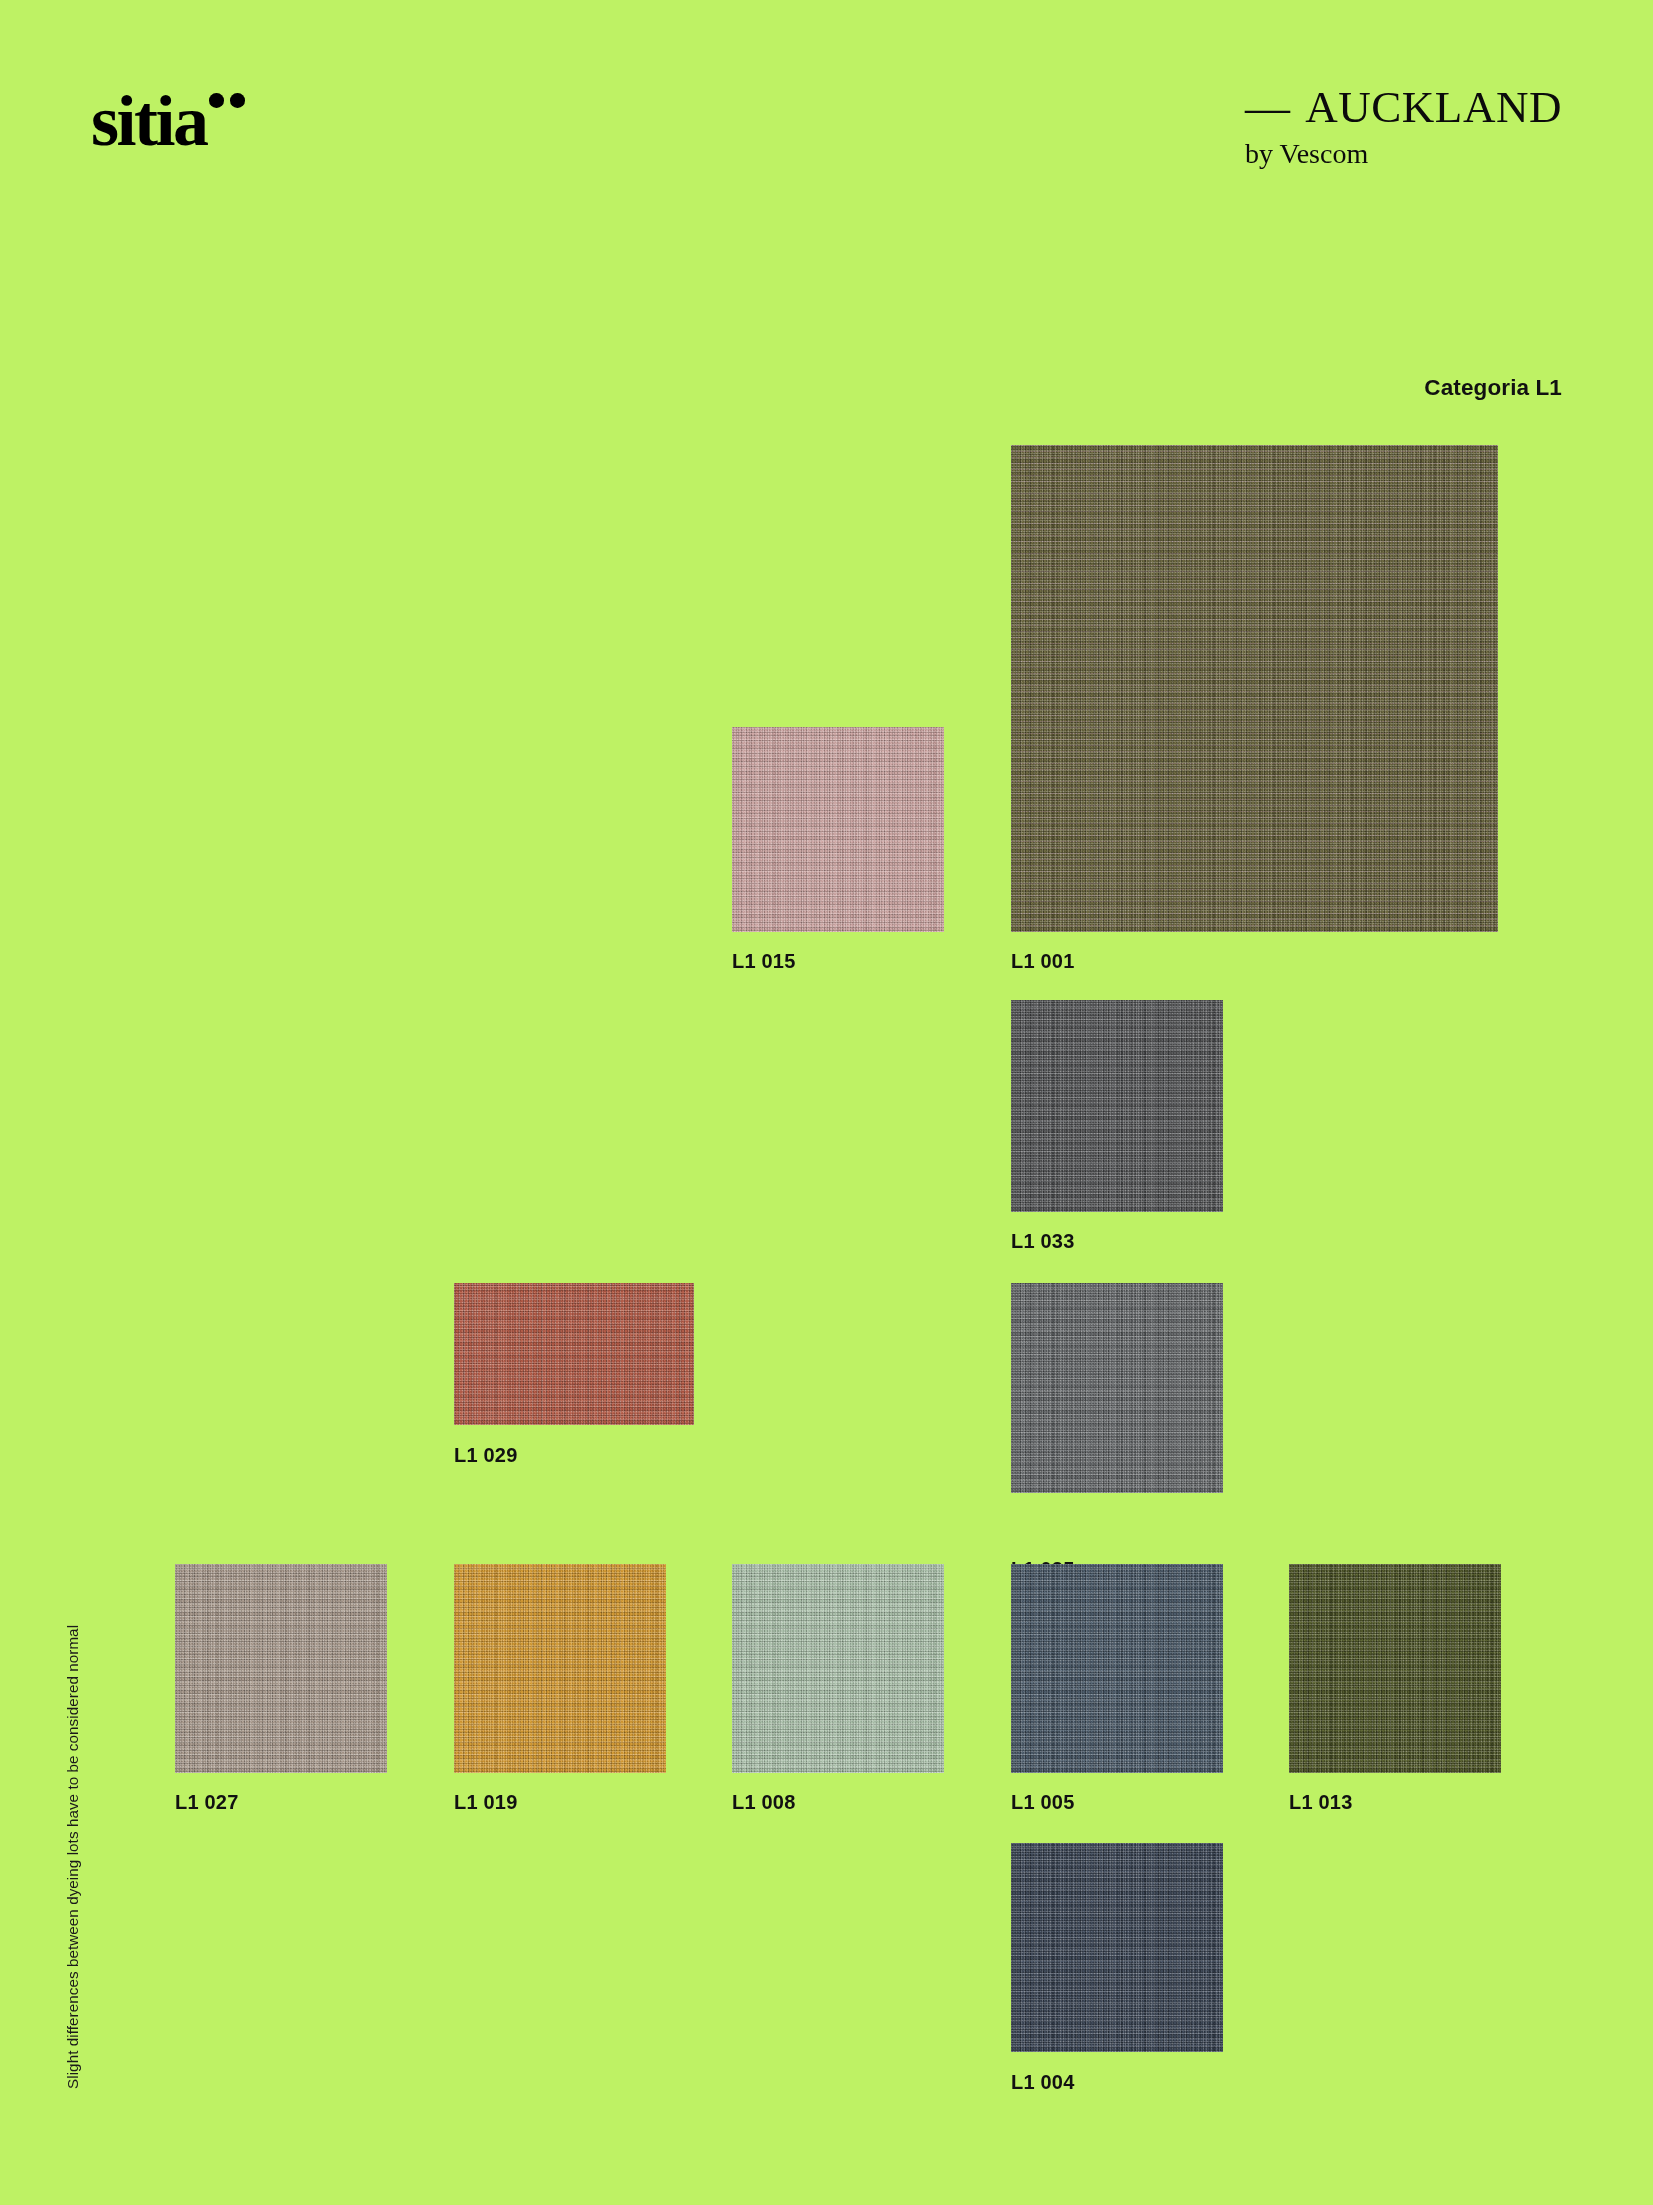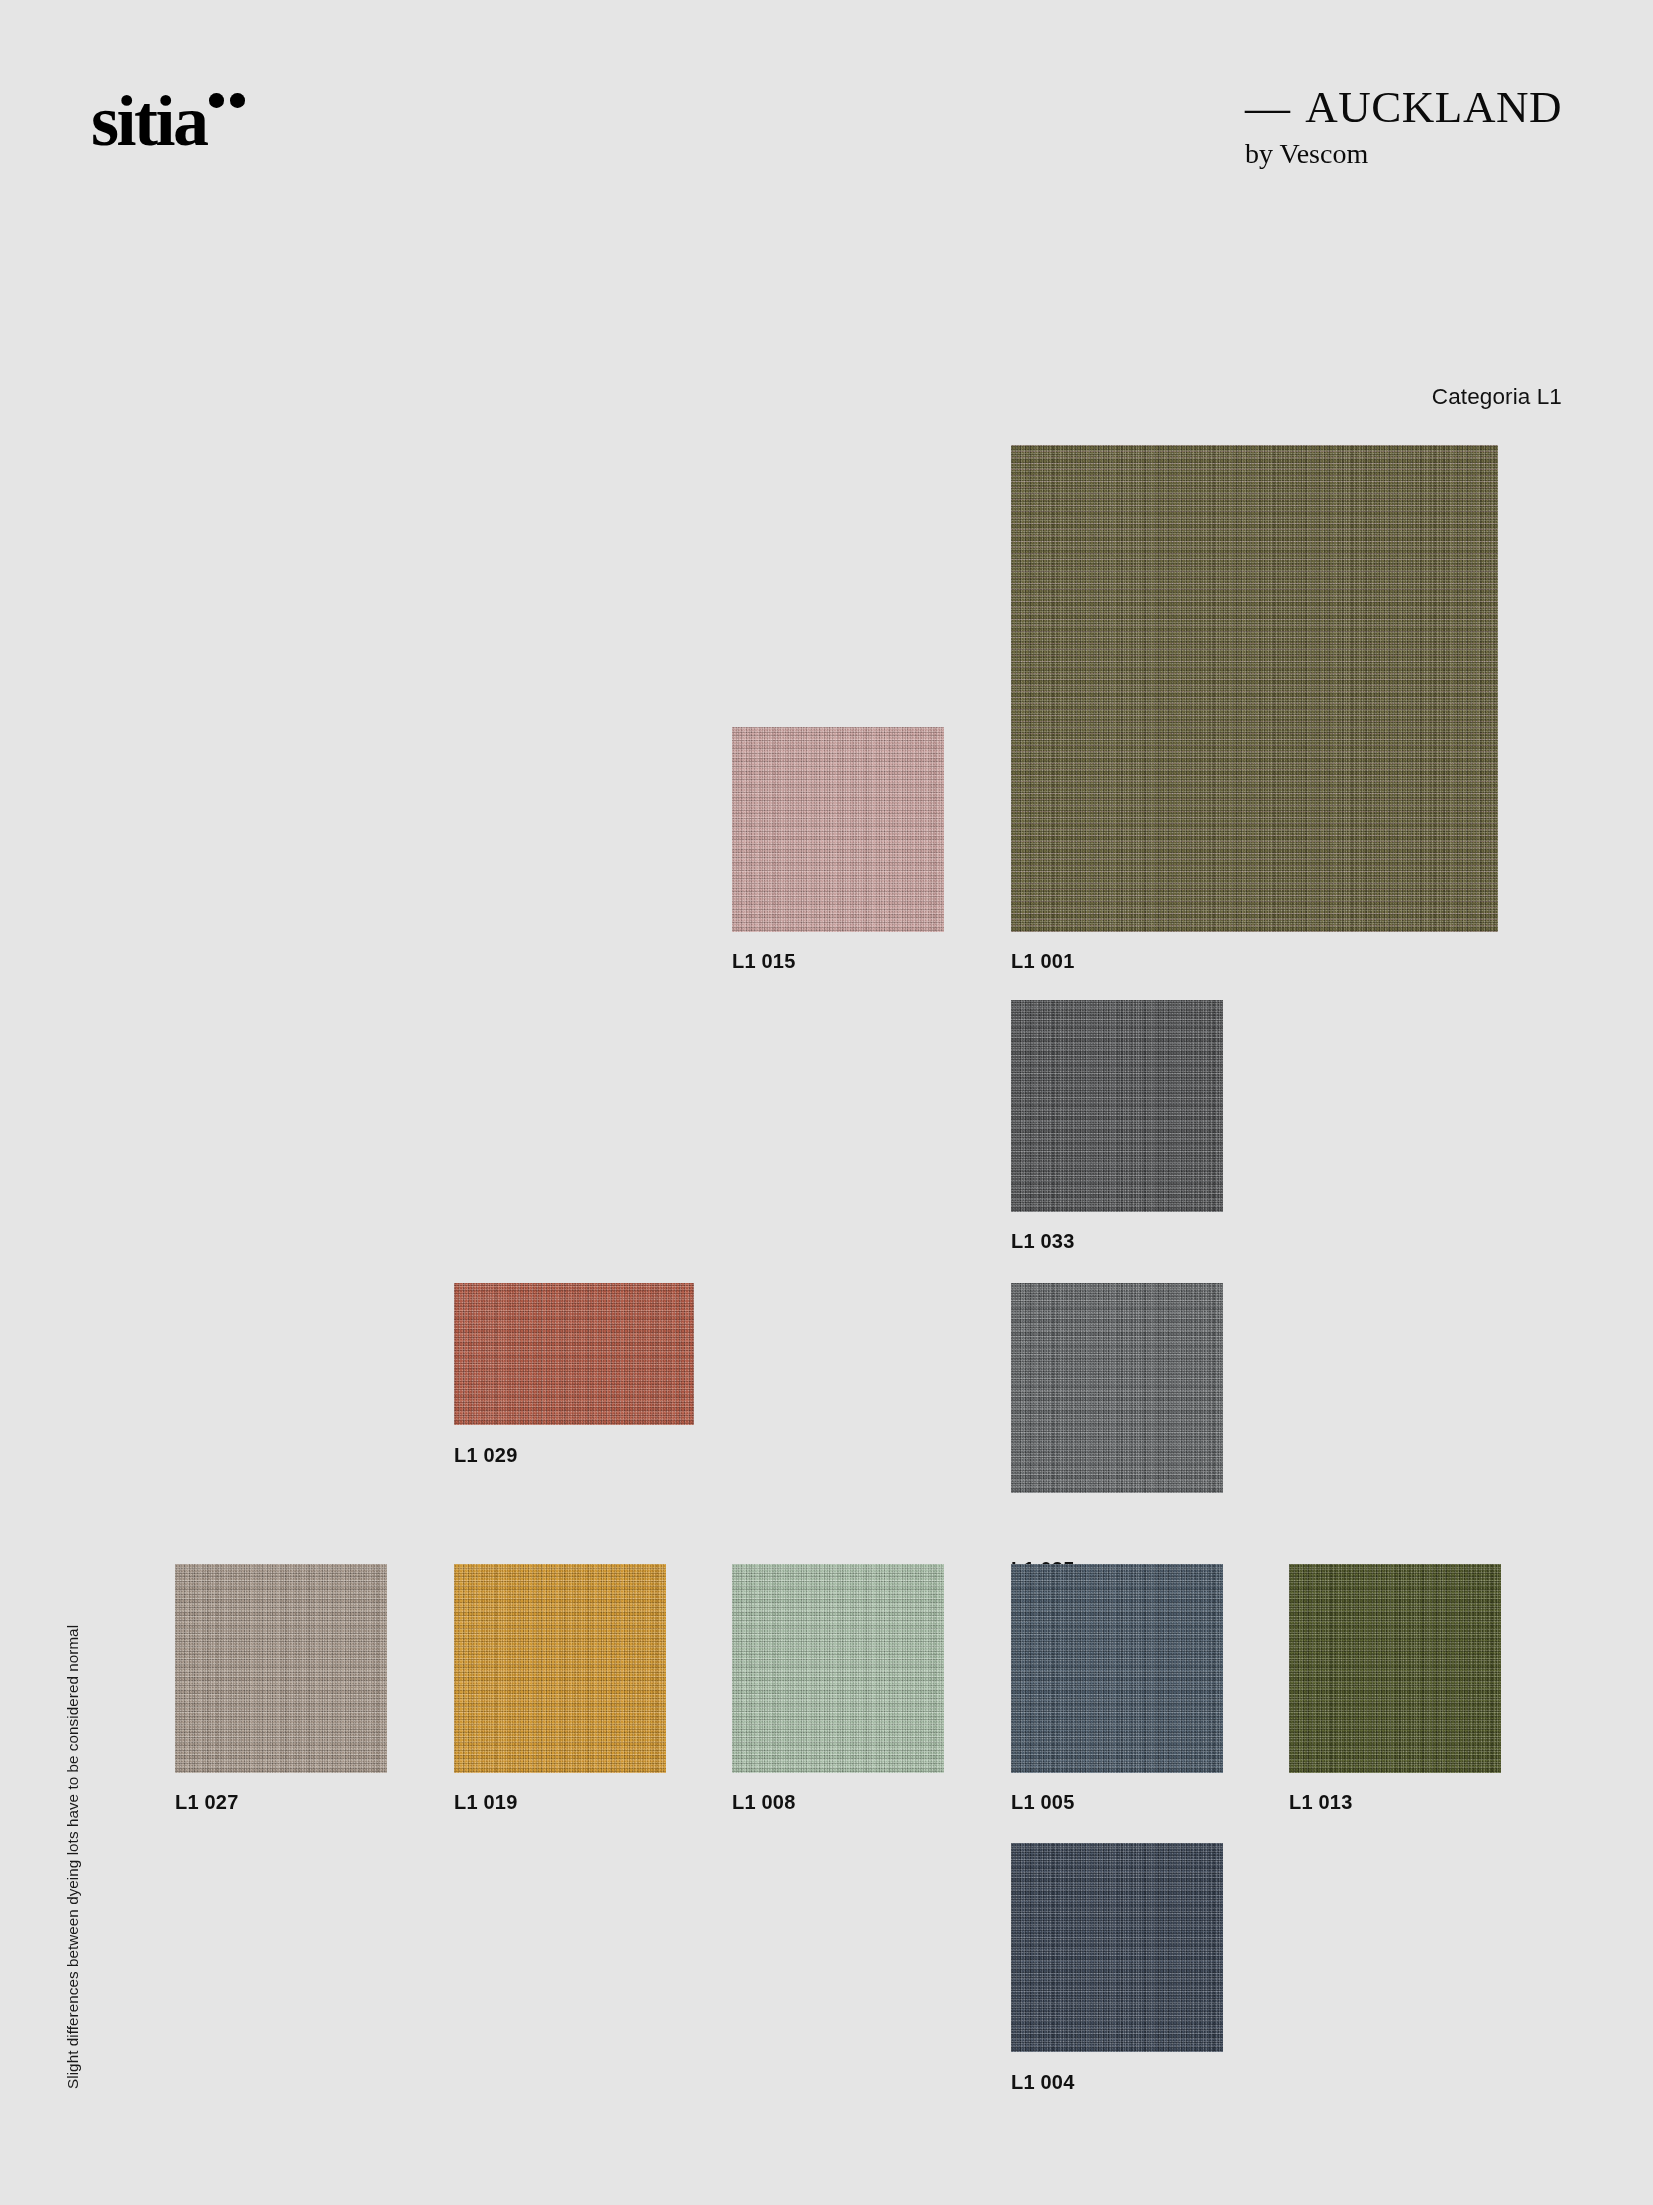--- a/index.html
+++ b/index.html
@@ -10,21 +10,21 @@
   }
   body {
     font-family: "Liberation Sans", sans-serif;
     -webkit-font-smoothing: antialiased;
   }
 
   .page {
     position: relative;
     width: 1654px;
     height: 2205px;
-    background: #e5e5e5;
+    background: #bef264;
     overflow: hidden;
   }
 
   
   .brand-logo {
     position: absolute;
     left: 91px;
     top: 85px;
     font-family: "Liberation Serif", serif;
     font-weight: 700;
@@ -79,25 +79,24 @@
     color: #0b0b0b;
     white-space: nowrap;
   }
 
   
   .category-label {
     position: absolute;
     right: 92px;
     top: 375px;
     font-size: 22.5px;
-    font-weight: 400;
+    font-weight: 700;
     letter-spacing: 0.005em;
     color: #111111;
     white-space: nowrap;
-    margin-top: 9px;
   }
 
   
   .side-note {
     position: absolute;
     left: 81px;
     bottom: 116px;
     transform-origin: left bottom;
     transform: rotate(-90deg);
     font-size: 15.2px;

